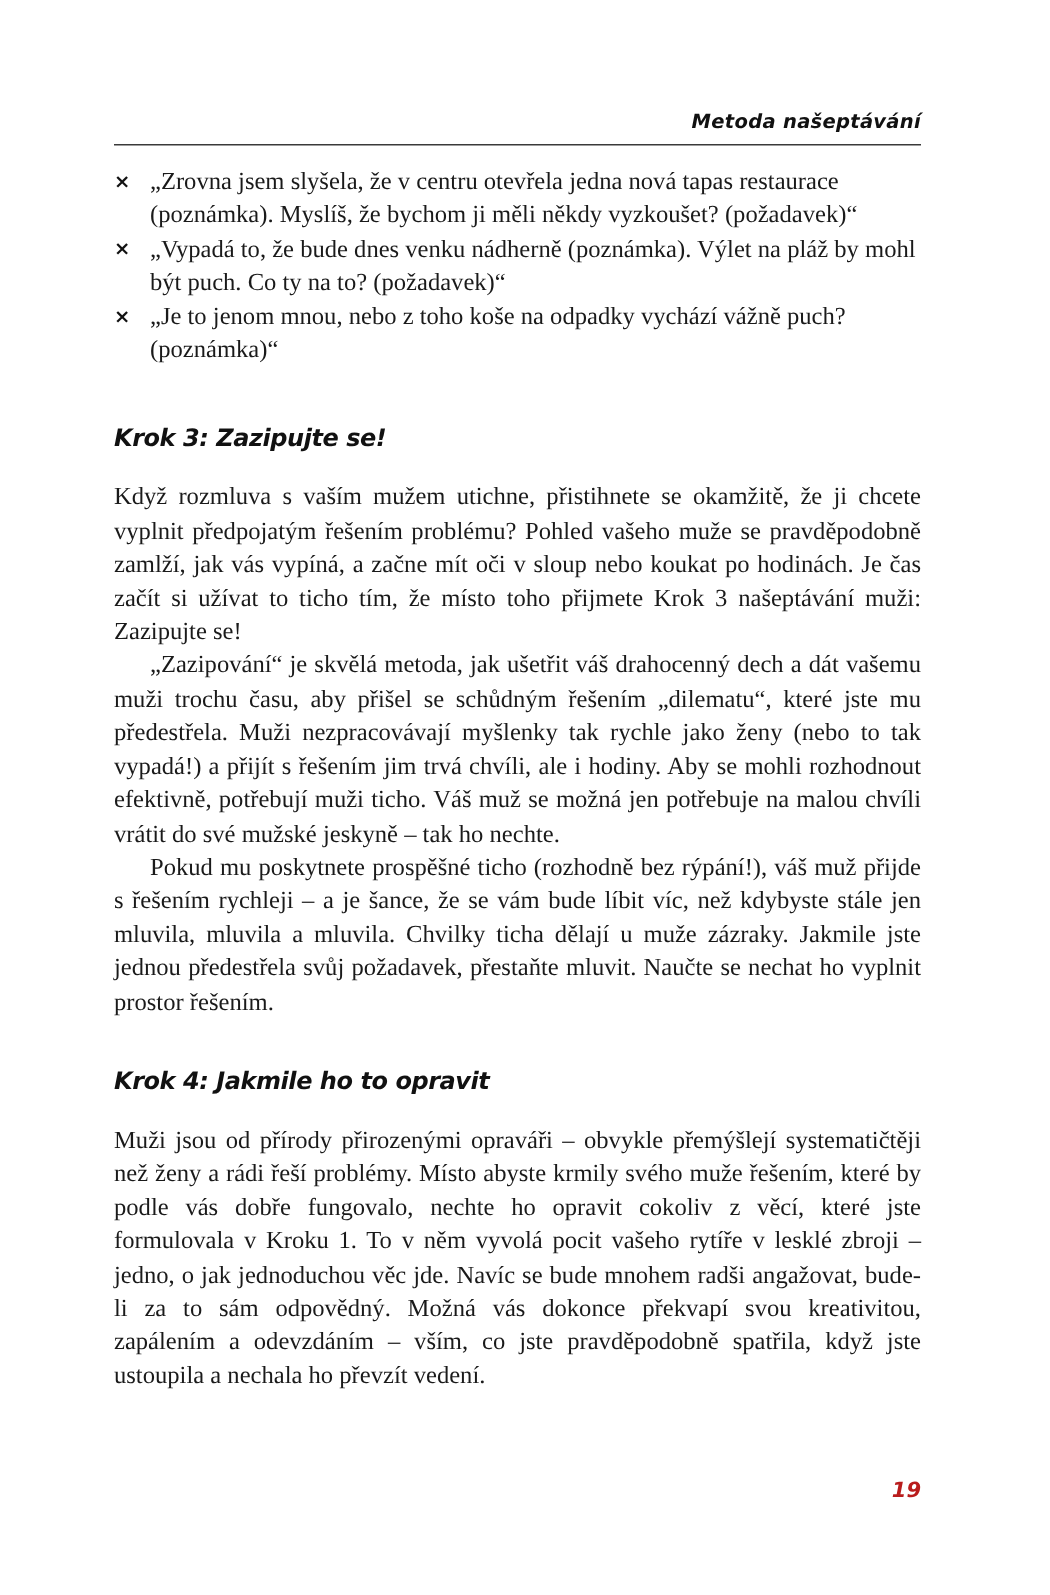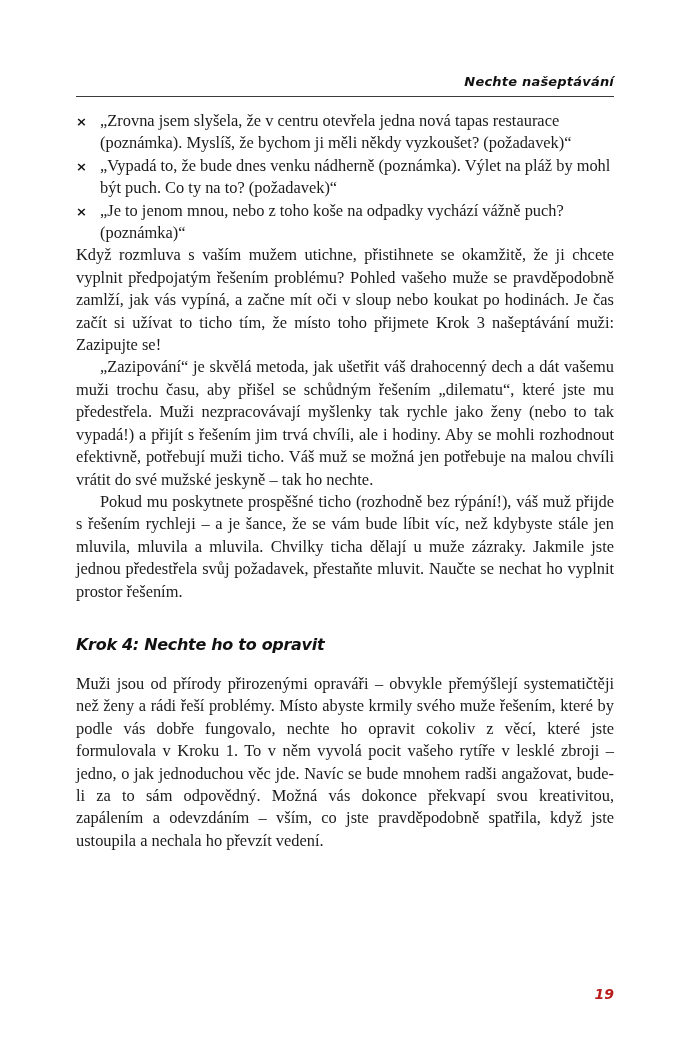--- a/index.html
+++ b/index.html
@@ -45,44 +45,45 @@
     font-family: "DejaVu Sans", sans-serif; font-weight: bold; font-style: italic;
     font-size: 14px; color: #b91c1c;
   }
 </style>
 </head>
 <body>
 
 <div class="page">
 
   <div class="running-head">
-    <span class="running-head-title">Nechte našeptávání</span>
+    <span class="running-head-title">Metoda našeptávání</span>
   </div>
 
   <div class="content">
 
     <ul class="bullet-list">
       <li class="bullet-item">
         <span class="bullet-icon">×</span>
         <span>„Zrovna jsem slyšela, že v centru otevřela jedna nová tapas restaurace (poznámka). Myslíš, že bychom ji měli někdy vyzkoušet? (požadavek)“</span>
       </li>
       <li class="bullet-item">
         <span class="bullet-icon">×</span>
         <span>„Vypadá to, že bude dnes venku nádherně (poznámka). Výlet na pláž by mohl být puch. Co ty na to? (požadavek)“</span>
       </li>
       <li class="bullet-item">
         <span class="bullet-icon">×</span>
         <span>„Je to jenom mnou, nebo z toho koše na odpadky vychází vážně puch? (poznámka)“</span>
       </li>
     </ul>
 
+    <h2 class="section-heading h-krok3">Krok 3: Zazipujte se!</h2>
     <p>Když rozmluva s vaším mužem utichne, přistihnete se okamžitě, že ji chcete vyplnit předpojatým řešením problému? Pohled vašeho muže se pravděpodobně zamlží, jak vás vypíná, a začne mít oči v sloup nebo koukat po hodinách. Je čas začít si užívat to ticho tím, že místo toho přijmete Krok 3 našeptávání muži: Zazipujte se!</p>
     <p class="indent">„Zazipování“ je skvělá metoda, jak ušetřit váš drahocenný dech a dát vašemu muži trochu času, aby přišel se schůdným řešením „dilematu“, které jste mu předestřela. Muži nezpracovávají myšlenky tak rychle jako ženy (nebo to tak vypadá!) a přijít s řešením jim trvá chvíli, ale i hodiny. Aby se mohli rozhodnout efektivně, potřebují muži ticho. Váš muž se možná jen potřebuje na malou chvíli vrátit do své mužské jeskyně – tak ho nechte.</p>
     <p class="indent">Pokud mu poskytnete prospěšné ticho (rozhodně bez rýpání!), váš muž přijde s řešením rychleji – a je šance, že se vám bude líbit víc, než kdybyste stále jen mluvila, mluvila a mluvila. Chvilky ticha dělají u muže zázraky. Jakmile jste jednou předestřela svůj požadavek, přestaňte mluvit. Naučte se nechat ho vyplnit prostor řešením.</p>
 
-    <h2 class="section-heading h-krok4">Krok 4: Nechte ho to opravit</h2>
+    <h2 class="section-heading h-krok4">Krok 4: Jakmile ho to opravit</h2>
     <p>Muži jsou od přírody přirozenými opraváři – obvykle přemýšlejí systematičtěji než ženy a rádi řeší problémy. Místo abyste krmily svého muže řešením, které by podle vás dobře fungovalo, nechte ho opravit cokoliv z věcí, které jste formulovala v Kroku 1. To v něm vyvolá pocit vašeho rytíře v lesklé zbroji – jedno, o jak jednoduchou věc jde. Navíc se bude mnohem radši angažovat, bude-li za to sám odpovědný. Možná vás dokonce překvapí svou kreativitou, zapálením a odevzdáním – vším, co jste pravděpodobně spatřila, když jste ustoupila a nechala ho převzít vedení.</p>
 
   </div>
 
   <div class="folio">19</div>
 
 </div>
 
 </body></html>

